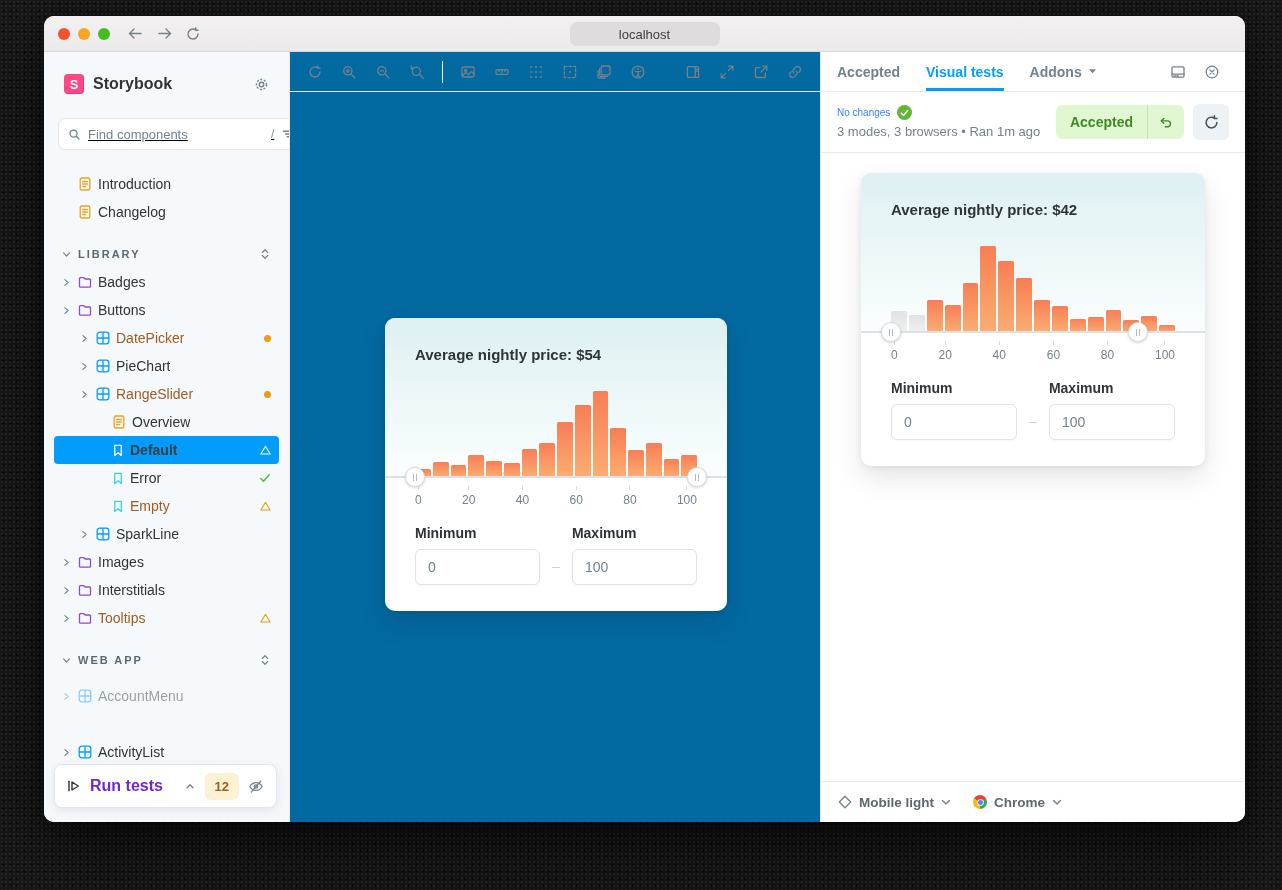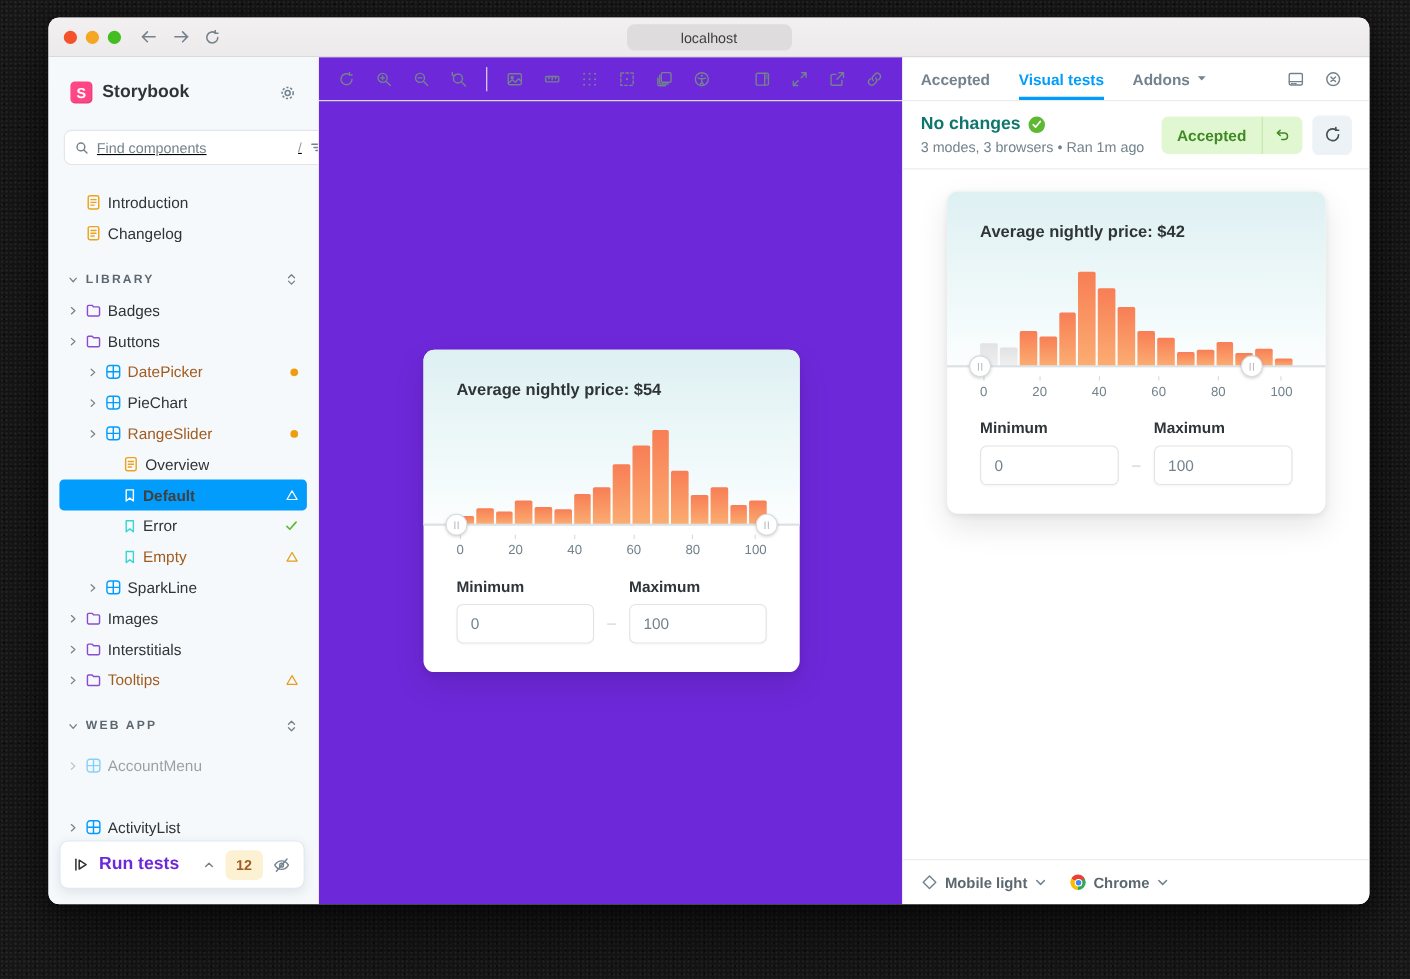--- a/index.html
+++ b/index.html
@@ -88,21 +88,21 @@
     box-shadow:0 3px 10px rgba(46,52,56,0.1); display:flex; align-items:center;
     padding:0 12px; gap:9px; z-index:5;
   }
   .runbar .rt-label { font-size:16px; font-weight:700; color:#6d28d9; flex:1; }
   .rt-count {
     background:#FCF2D3; color:#A15C20; font-weight:700; font-size:13px;
     padding:6px 10px; border-radius:6px;
   }
 
   
-  .canvas { flex:1; display:flex; flex-direction:column; background:#6d28d9; min-width:0; }
+  .canvas { flex:1; display:flex; flex-direction:column; background:#0369a1; min-width:0; }
   .toolbar {
     height:40px; border-bottom:1px solid #E8EAEC; display:flex; align-items:center; padding:0 8px; flex-shrink:0;
   }
   .ticon { width:28px; height:28px; margin:0 3px; display:flex; align-items:center; justify-content:center; color:#73828C; border-radius:4px; cursor:pointer; }
   .tsep { width:1px; height:22px; background:#E8EAEC; margin:0 8px; }
   .tool-right { margin-left:auto; display:flex; }
   .canvas-body { flex:1; position:relative; }
 
   
   .card {
@@ -144,21 +144,21 @@
   .ptab {
     display:flex; align-items:center; gap:6px; font-size:14px; font-weight:700; color:#73828C;
     margin-right:26px; cursor:pointer;
   }
   .ptab.active { color:#029CFD; box-shadow:inset 0 -3px 0 #029CFD; }
   .ptab .caret { color:#73828C; }
   .ptabs-right { margin-left:auto; display:flex; align-items:center; }
   .status-row {
     display:flex; align-items:center; padding:12px 16px; border-bottom:1px solid #E8EAEC; flex-shrink:0;
   }
-  .status-text .st-title { display:flex; align-items:center; gap:7px; font-size:16px; font-weight:700; color:#0f766e; }
+  .status-text .st-title { display:flex; align-items:center; gap:7px; font-size:10px; font-weight:400; color:#3b82f6; }
   .st-check { width:15px; height:15px; border-radius:50%; background:#5FB832; display:flex; align-items:center; justify-content:center; color:#fff; }
   .st-sub { font-size:13px; color:#73828C; margin-top:4px; }
   .status-actions { margin-left:auto; display:flex; gap:9px; align-items:center; }
   .accept-group { display:flex; background:#E1F7D2; border-radius:6px; overflow:hidden; }
   .accept-main { padding:9px 14px; color:#3F8A22; font-weight:700; font-size:14px; cursor:pointer; }
   .accept-undo { border-left:1px solid #C4E5AE; padding:9px 11px; display:flex; align-items:center; color:#3F8A22; cursor:pointer; }
   .sync-btn {
     width:36px; height:36px; background:#EDF2F7; border-radius:6px;
     display:flex; align-items:center; justify-content:center; color:#454F54; cursor:pointer; border:none;
   }

